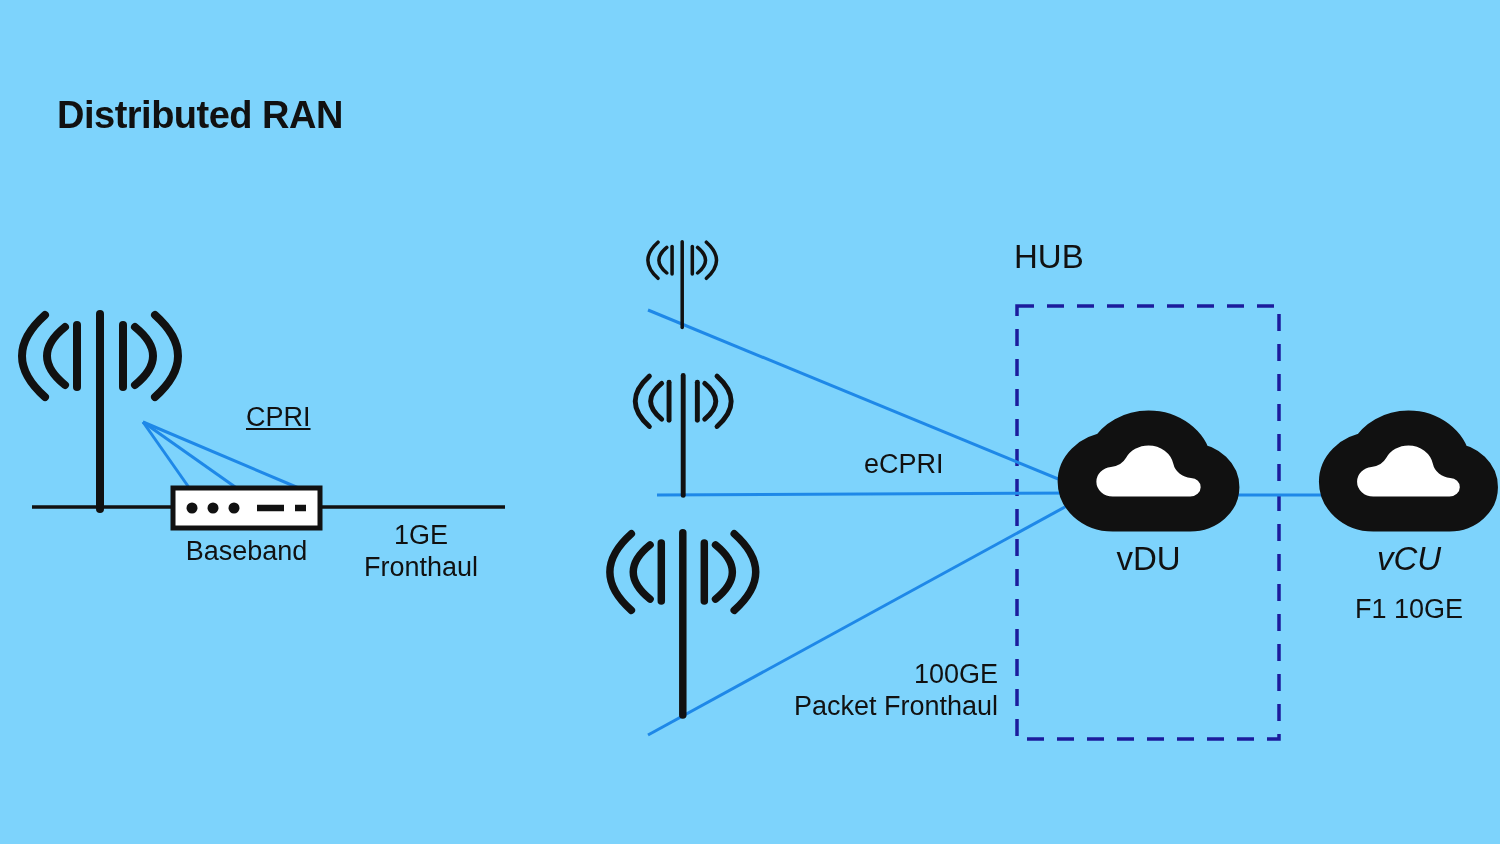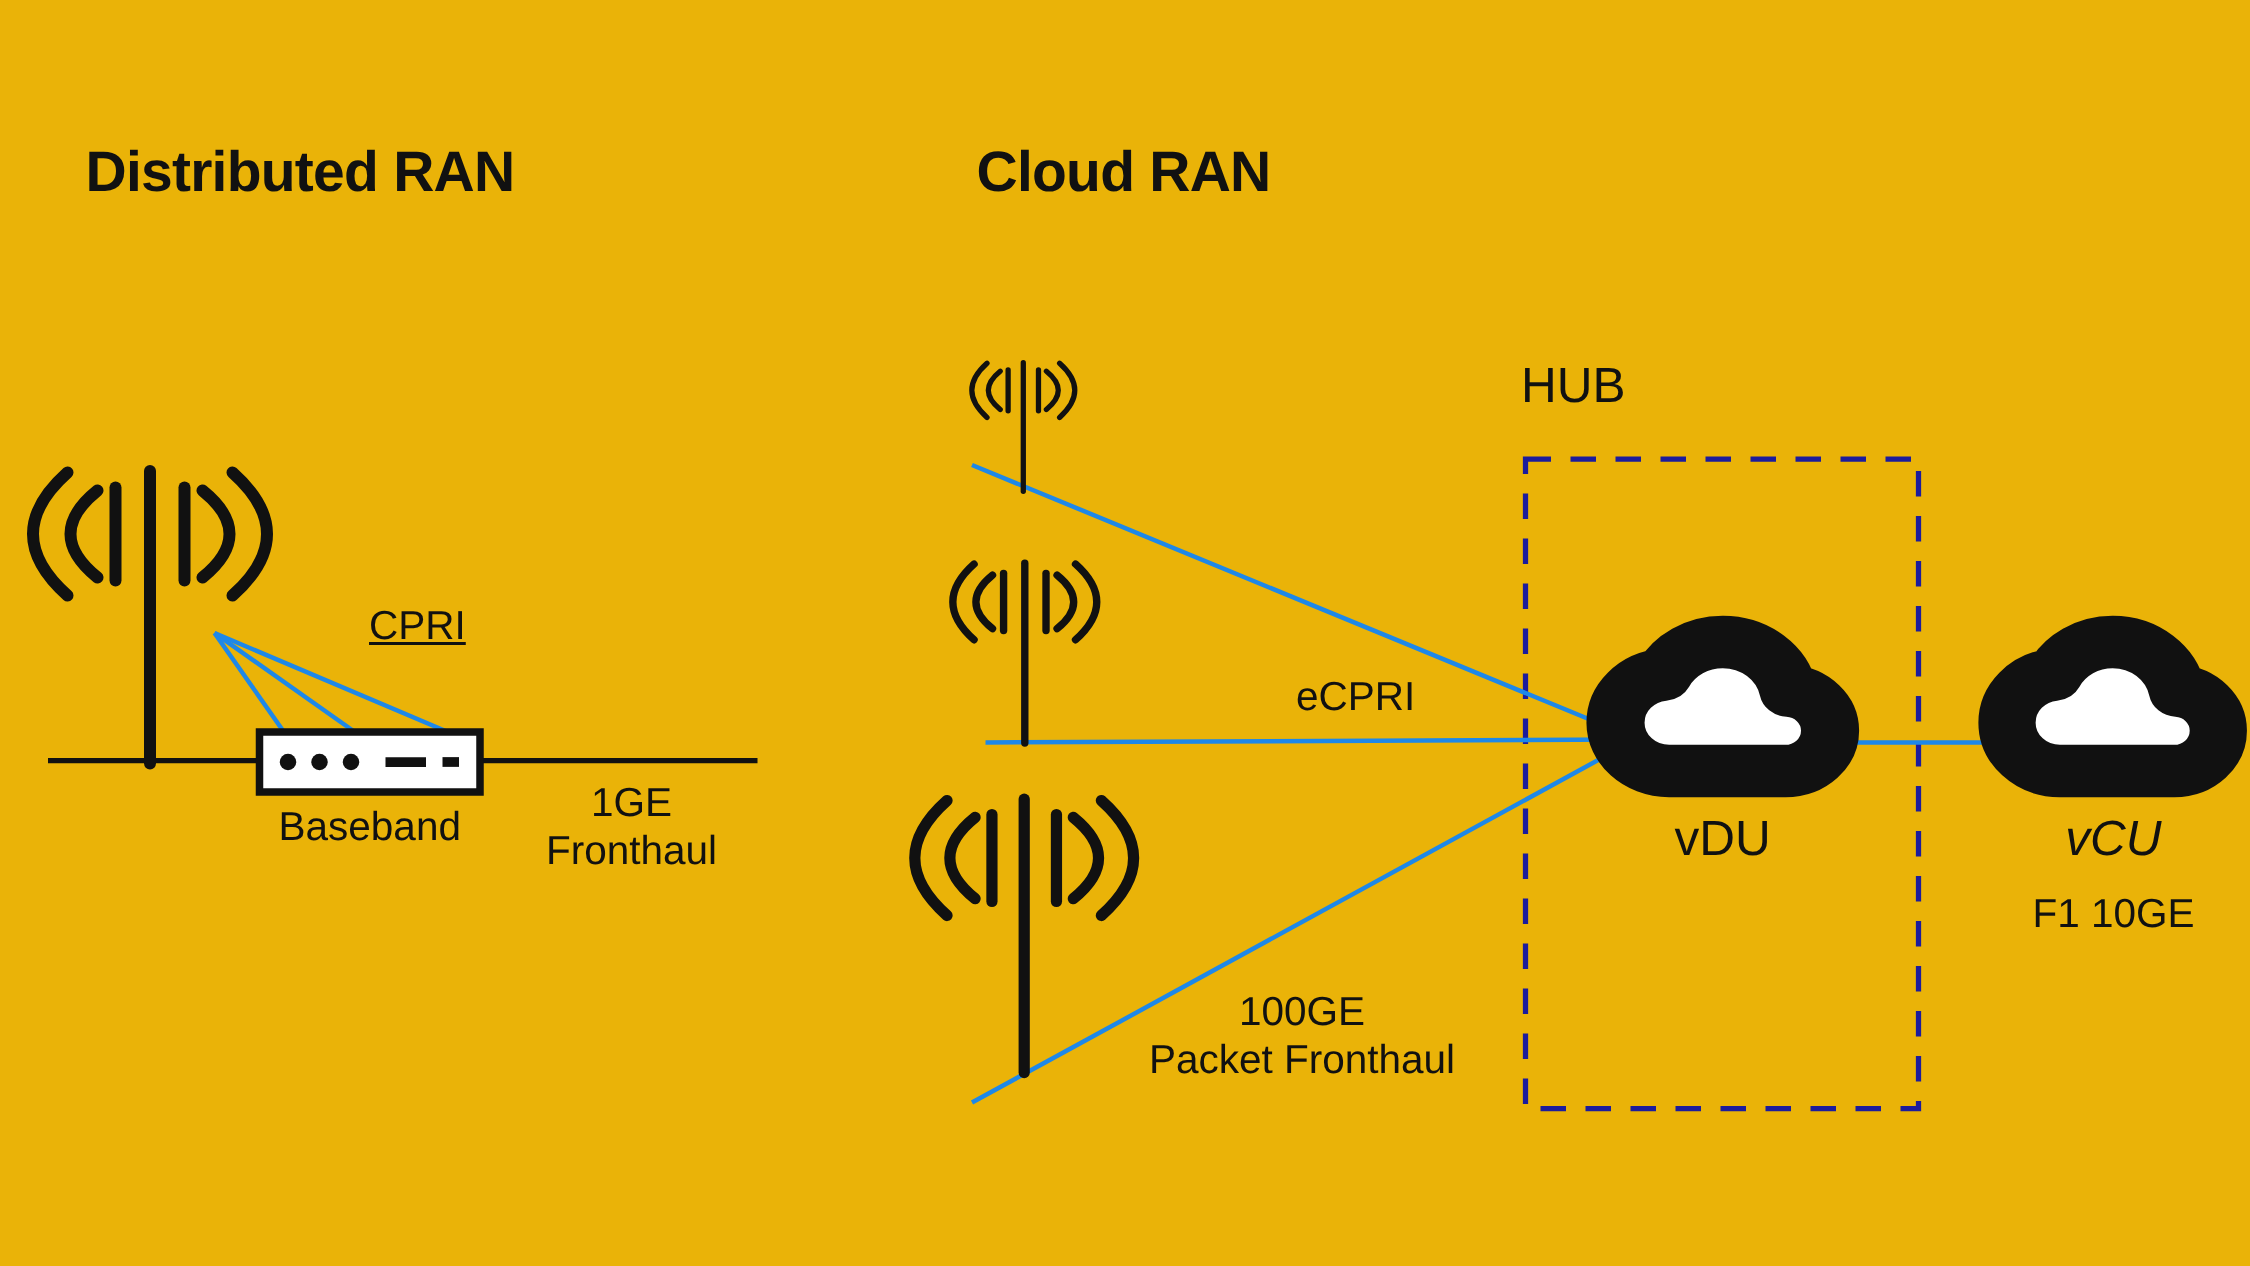--- a/index.html
+++ b/index.html
@@ -1,17 +1,17 @@
 <!DOCTYPE html>
 <html style="--link-blue: #1E88E8; --hub-dash: #1C1C9C; --ink: #111111;"><head>
 <meta charset="utf-8">
 <style>
   html,body{margin:0;padding:0;background:#fff;}
   .stage{
-    position:relative;width:1500px;height:844px;background:#eab308;overflow:hidden;
+    position:relative;width:1500px;height:844px;background:#7dd3fc;overflow:hidden;
     font-family:"Liberation Sans","DejaVu Sans",sans-serif;color:#1a1a1a;
   }
   .stage svg{position:absolute;left:0;top:0;}
   .label{position:absolute;white-space:nowrap;color:var(--ink,#1a1a1a);}
   .title{font-size:38px;font-weight:700;letter-spacing:-0.5px;}
   .small{font-size:27px;font-weight:400;}
   .mid{font-size:33px;font-weight:400;}
   .center{text-align:center;}
   .twoline{line-height:32px;}
   
@@ -72,34 +72,33 @@
     <use href="#antenna" transform="translate(647,240) scale(0.44)"></use>
     <use href="#antenna" transform="translate(634,373) scale(0.615)"></use>
     <use href="#antenna" transform="translate(608,529) scale(0.935)"></use>
 
     <use href="#cloud-shape" class="cloud" vector-effect="non-scaling-stroke" transform="translate(1077,406.5) scale(5.96,5.375)"></use>
     <use href="#cloud-shape" class="cloud" vector-effect="non-scaling-stroke" transform="translate(1338,406.5) scale(5.87,5.375)"></use>
   </svg>
 
   <div class="label title" style="left:57px;top:94px;">Distributed RAN</div>
 
-  <div class="label title" style="left:651px;top:94px;">Cloud RAN</div>
 
   <div class="label small" style="left:246px;top:402px;text-decoration:underline;">CPRI</div>
 
   <div class="label small center" style="left:159px;top:536px;width:175px;">Baseband</div>
 
   <div class="label small center twoline" style="left:331px;top:519px;width:180px;">
     <div>1GE</div>
     <div>Fronthaul</div>
   </div>
 
   <div class="label small" style="left:864px;top:449px;">eCPRI</div>
 
-  <div class="label small center twoline" style="left:738px;top:658px;width:260px;">
+  <div class="label small center twoline" style="left:738px;top:658px;width:260px;text-align:right;">
     <div>100GE</div>
     <div>Packet Fronthaul</div>
   </div>
 
   <div class="label mid" style="left:1014px;top:238px;">HUB</div>
 
   <div class="label mid center" style="left:1088px;top:540px;width:121px;">vDU</div>
 
   <div class="label mid center" style="left:1349px;top:540px;width:120px;font-style:italic;">vCU</div>
 

